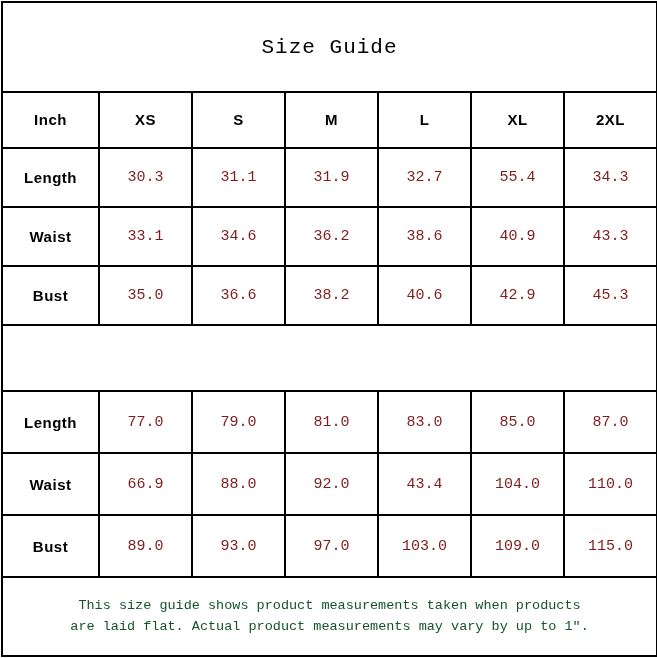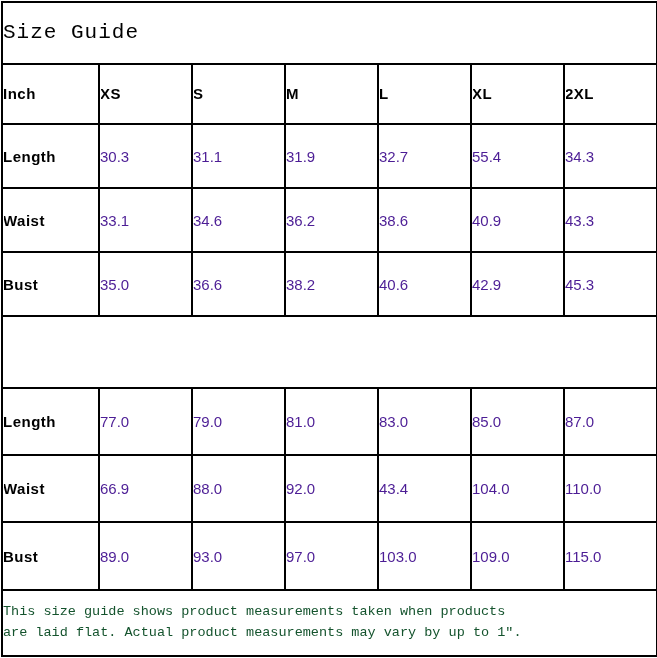--- a/index.html
+++ b/index.html
@@ -17,46 +17,46 @@
   table.size-guide {
     width: 655px;
     height: 656px;
     margin: 1px;
     border-collapse: collapse;
     table-layout: fixed;
     background: #ffffff;
   }
   table.size-guide td {
     border: 2px solid #000000;
-    text-align: left;
+    text-align: center;
     vertical-align: middle;
-    padding: 0;
+    padding: 16px;
     overflow: hidden;
   }
   td.title-cell {
     height: 53px;
     font-family: "Liberation Mono", "DejaVu Sans Mono", monospace;
     font-size: 21px;
     font-weight: normal;
     color: #000000;
     letter-spacing: 1px;
   }
   td.hdr {
     font-family: "Liberation Sans", "DejaVu Sans", sans-serif;
     font-weight: bold;
     font-size: 15px;
     color: #000000;
     letter-spacing: 0.5px;
     border-radius: 8px;
   }
   td.val {
-    font-family: Liberation Sans, sans-serif;
+    font-family: Liberation Mono, monospace;
     font-weight: normal;
     font-size: 15px;
-    color: #4c1d95;
+    color: #7f1d1d;
   }
   tr.row-h56 { height: 54px; }
   tr.row-h58 { height: 57px; }
   tr.row-h61 { height: 60px; }
   tr.spacer-row { height: 64px; }
   tr.footer-row { height: 59px; }
   td.spacer-cell { background: #ffffff; }
   td.footnote-cell {
     font-family: "Liberation Mono", "DejaVu Sans Mono", monospace;
     font-size: 13.5px;

